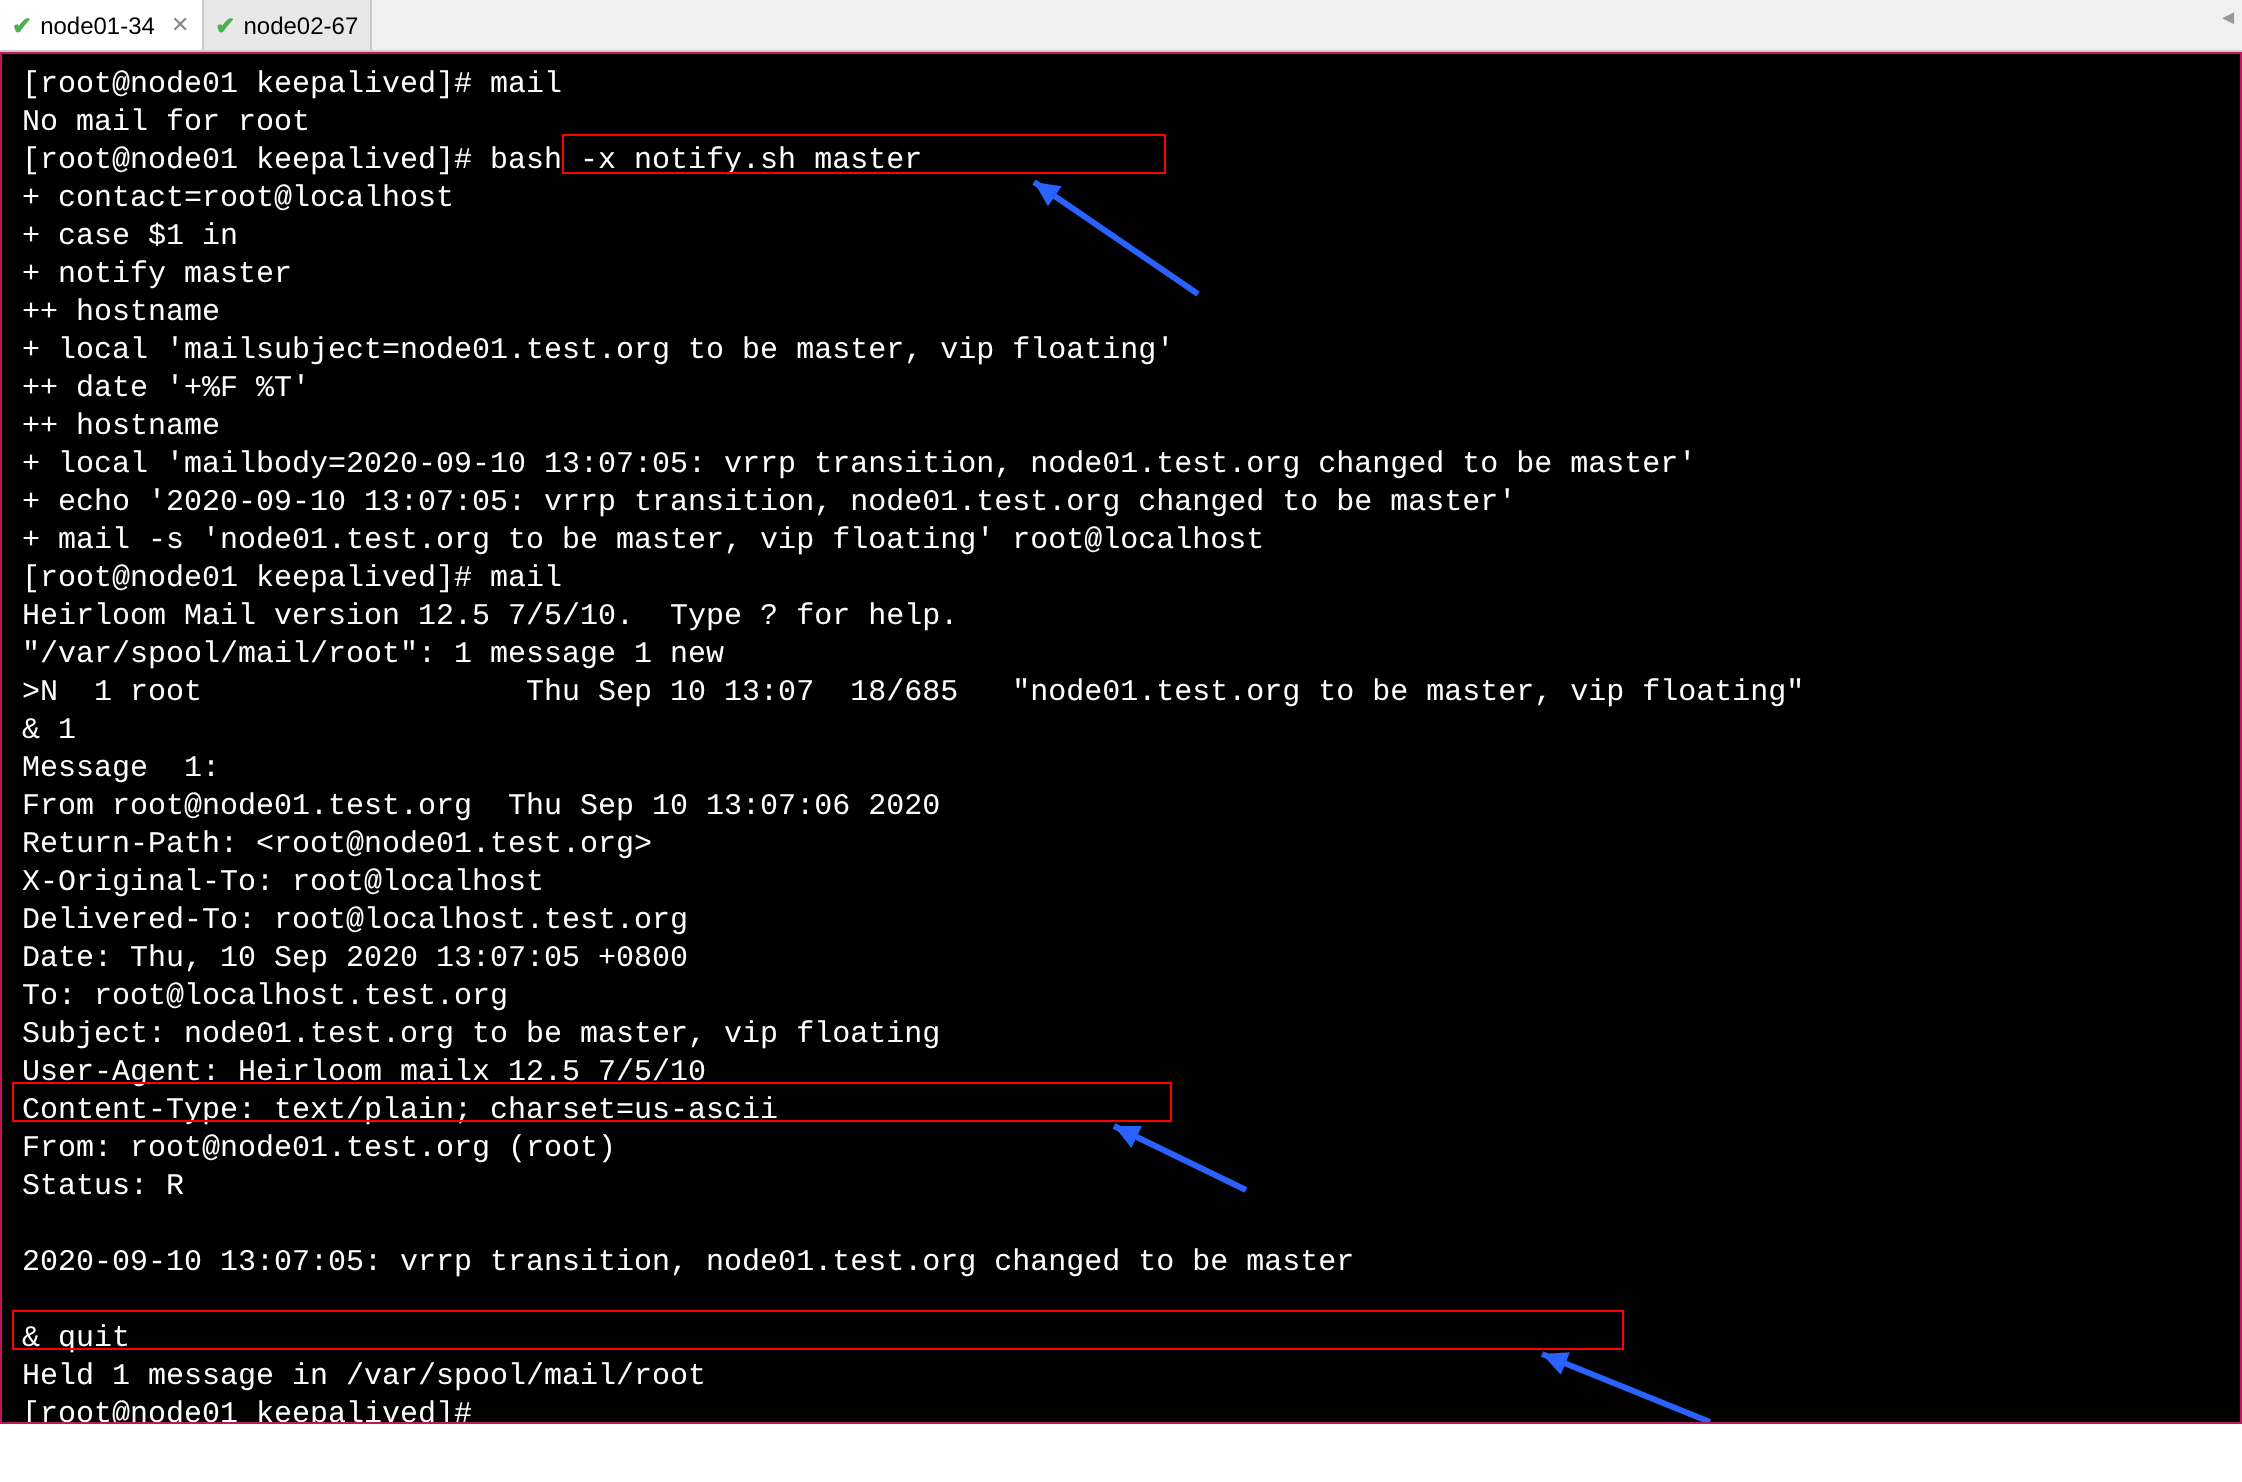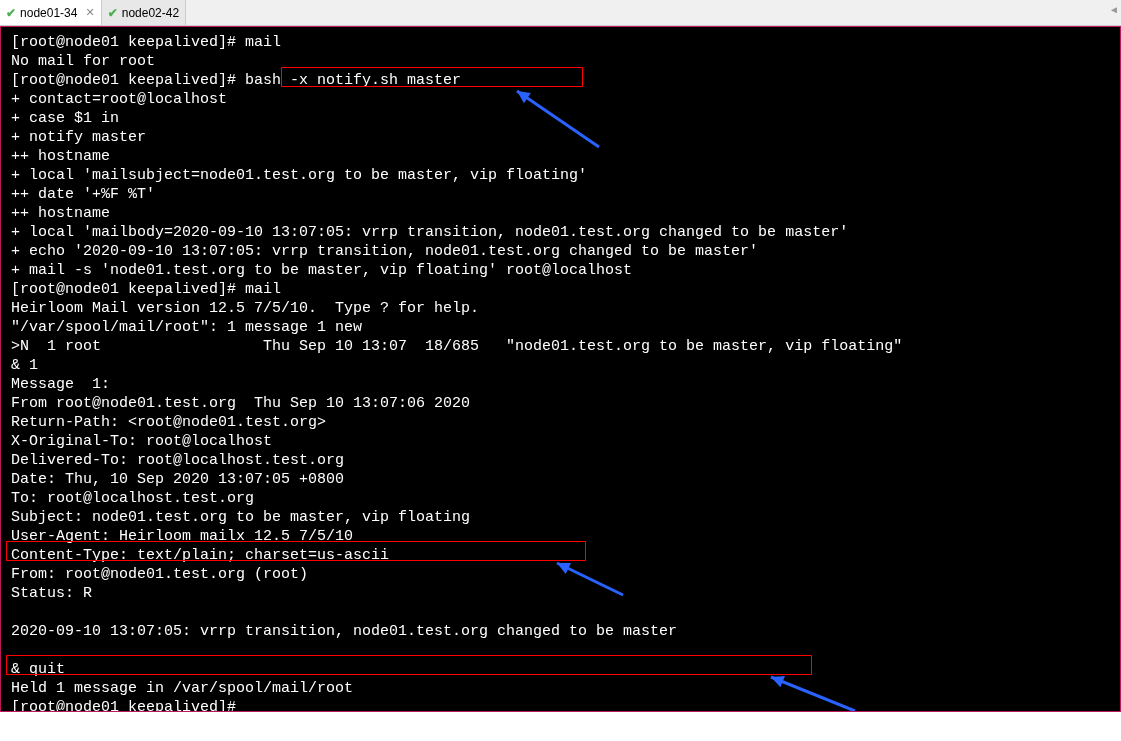--- a/index.html
+++ b/index.html
@@ -75,21 +75,21 @@
 <body>
 
 <div class="tab-bar">
   <div class="tab">
     <span class="check-icon">✔</span>
     <span>node01-34</span>
     <span class="close-x">✕</span>
   </div>
   <div class="tab inactive">
     <span class="check-icon">✔</span>
-    <span>node02-42</span>
+    <span>node02-67</span>
   </div>
   <span class="scroll-left">◄</span>
 </div>
 
 <div class="terminal" id="terminal"><div>[root@node01 keepalived]# mail
 No mail for root
 [root@node01 keepalived]# bash -x notify.sh master
 + contact=root@localhost
 + case $1 in
 + notify master

